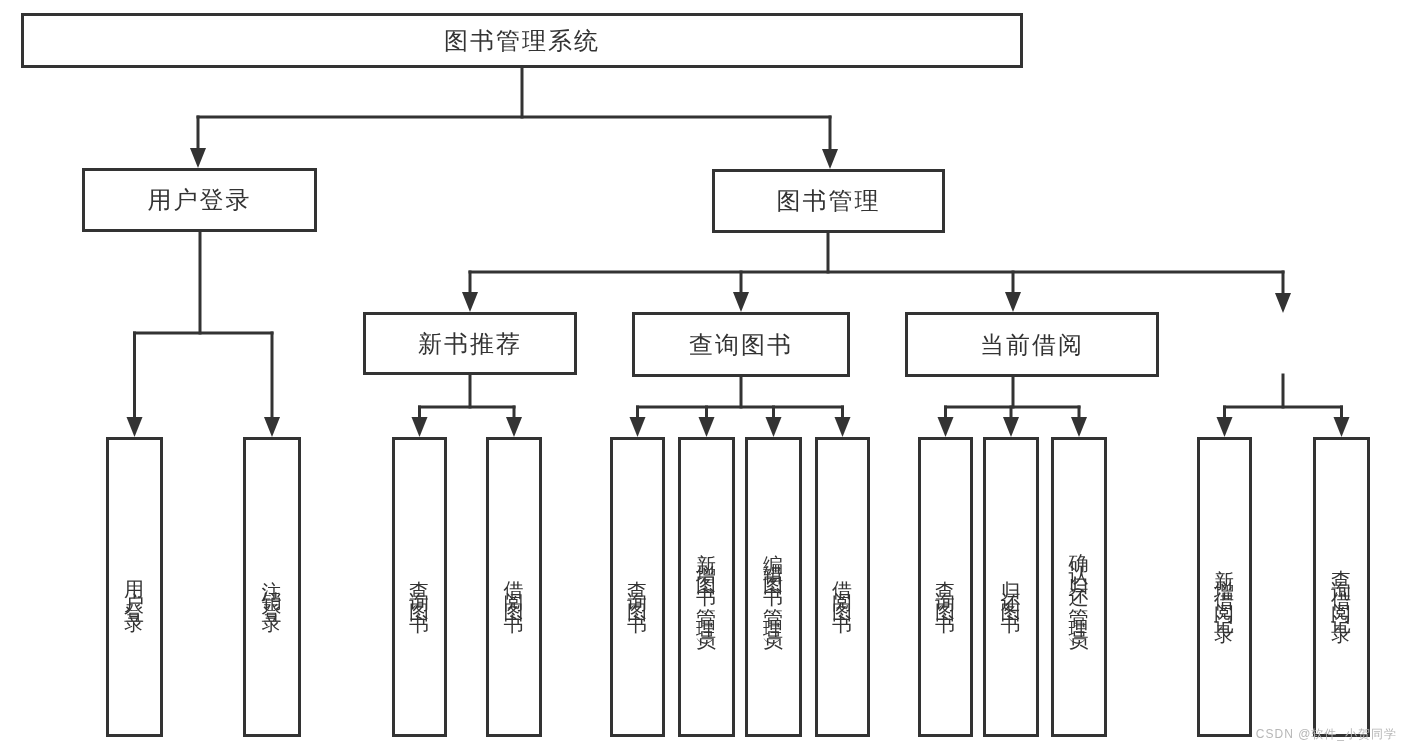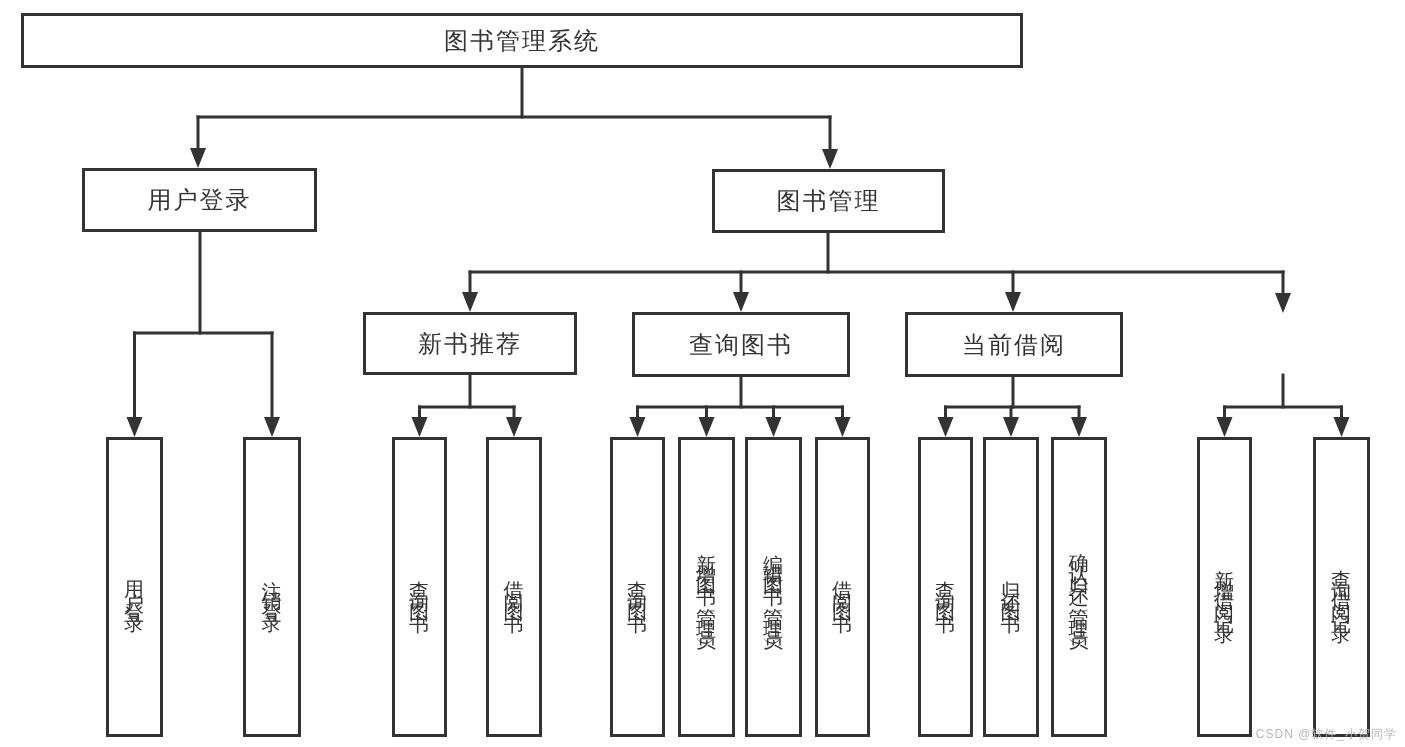--- a/index.html
+++ b/index.html
@@ -107,21 +107,21 @@
       <polygon points="1341.5,437 1333.5,417 1349.5,417" fill="var(--line)"></polygon>
     </svg>
 
   <div class="box hbox" style="left:21px;top:13px;width:1002px;height:55px;">图书管理系统</div>
 
   <div class="box hbox" style="left:82px;top:168px;width:235px;height:64px;">用户登录</div>
   <div class="box hbox" style="left:712px;top:169px;width:233px;height:64px;">图书管理</div>
 
   <div class="box hbox" style="left:363px;top:312px;width:214px;height:63px;">新书推荐</div>
   <div class="box hbox" style="left:632px;top:312px;width:218px;height:65px;">查询图书</div>
-  <div class="box hbox" style="left:905px;top:312px;width:218px;height:65px;">当前借阅</div>
+  <div class="box hbox" style="left:905px;top:312px;width:254px;height:65px;">当前借阅</div>
 
   <div class="box vbox" style="left:106px;top:437px;width:57px;height:300px;">用户登录</div>
   <div class="box vbox" style="left:243px;top:437px;width:58px;height:300px;">注销登录</div>
 
   <div class="box vbox" style="left:392px;top:437px;width:55px;height:300px;">查询图书</div>
   <div class="box vbox" style="left:486px;top:437px;width:56px;height:300px;">借阅图书</div>
 
   <div class="box vbox" style="left:610px;top:437px;width:55px;height:300px;">查询图书</div>
   <div class="box vbox" style="left:678px;top:437px;width:57px;height:300px;">新增图书（管理员）</div>
   <div class="box vbox" style="left:745px;top:437px;width:57px;height:300px;">编辑图书（管理员）</div>

